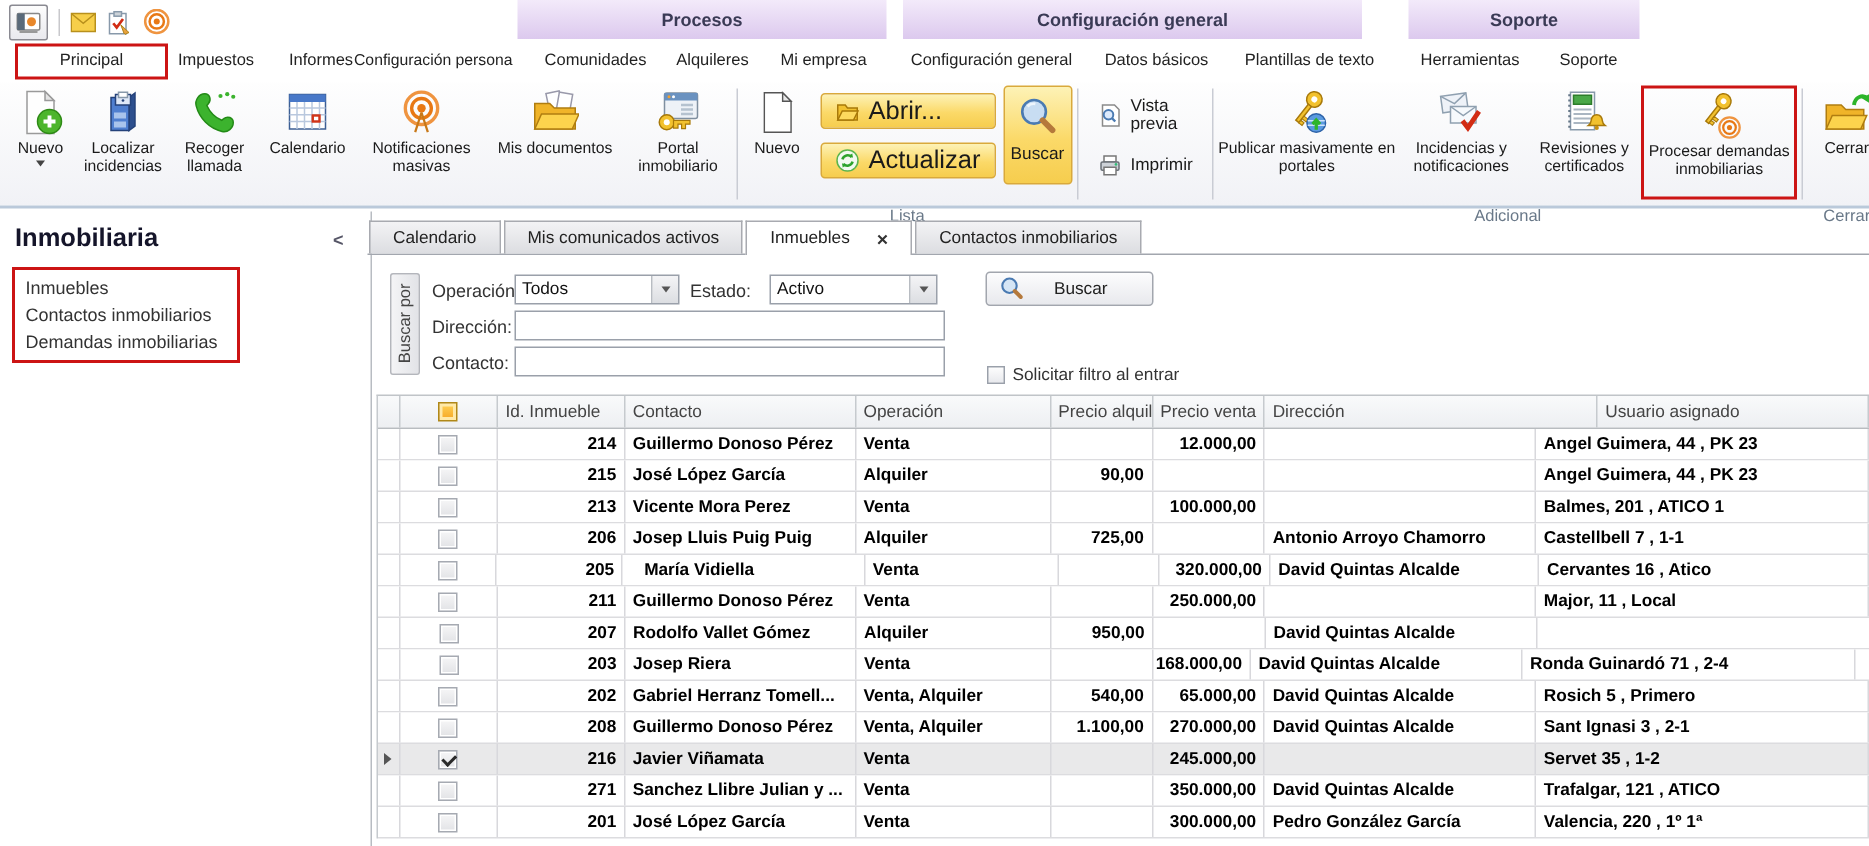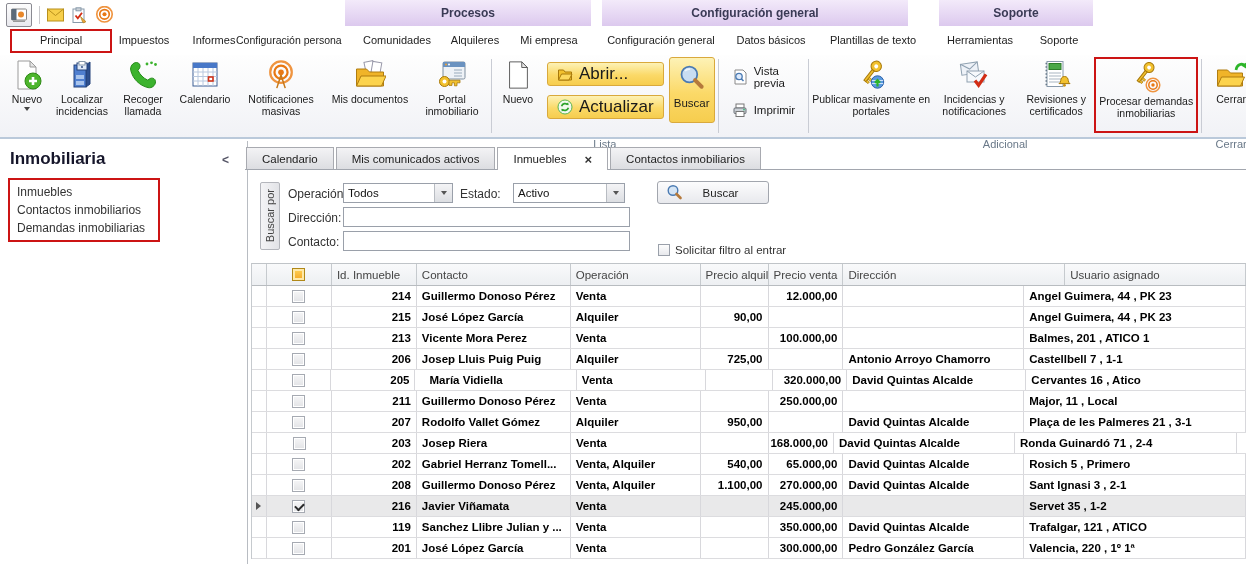--- a/index.html
+++ b/index.html
@@ -567,21 +567,20 @@
         <div class="gcell c" style="width: 15px; padding: 0px;"></div>
         <div class="gcell c" style="width: 65px;">
           <span class="cb"></span>
         </div>
         <div class="gcell data r" style="width: 85px;">207</div>
         <div class="gcell data" style="width: 154px;">Rodolfo Vallet Gómez</div>
         <div class="gcell data" style="width: 130px;">Alquiler</div>
         <div class="gcell data r" style="width: 68px;">950,00</div>
         <div class="gcell data r" style="width: 75px;"></div>
         <div class="gcell data" style="width: 181px;">David Quintas Alcalde</div>
-        <div class="gcell data" style="width: 222px;">Plaça de les Palmeres 21 , 3-1</div>
       </div>
       <div class="grid-row">
         <div class="gcell c" style="width: 15px; padding: 0px;"></div>
         <div class="gcell c" style="width: 65px;">
           <span class="cb"></span>
         </div>
         <div class="gcell data r" style="width: 85px;">203</div>
         <div class="gcell data" style="width: 154px;">Josep Riera</div>
         <div class="gcell data" style="width: 130px;">Venta</div>
         <div class="gcell data r" style="width: 68px;"></div>
@@ -628,21 +627,21 @@
         <div class="gcell data r" style="width: 68px;"></div>
         <div class="gcell data r" style="width: 75px;">245.000,00</div>
         <div class="gcell data" style="width: 181px;"></div>
         <div class="gcell data" style="width: 222px;">Servet 35 , 1-2</div>
       </div>
       <div class="grid-row">
         <div class="gcell c" style="width: 15px; padding: 0px;"></div>
         <div class="gcell c" style="width: 65px;">
           <span class="cb"></span>
         </div>
-        <div class="gcell data r" style="width: 85px;">119</div>
+        <div class="gcell data r" style="width: 85px;">271</div>
         <div class="gcell data" style="width: 154px;">Sanchez Llibre Julian y ...</div>
         <div class="gcell data" style="width: 130px;">Venta</div>
         <div class="gcell data r" style="width: 68px;"></div>
         <div class="gcell data r" style="width: 75px;">350.000,00</div>
         <div class="gcell data" style="width: 181px;">David Quintas Alcalde</div>
         <div class="gcell data" style="width: 222px;">Trafalgar, 121 , ATICO</div>
       </div>
       <div class="grid-row">
         <div class="gcell c" style="width: 15px; padding: 0px;"></div>
         <div class="gcell c" style="width: 65px;">

